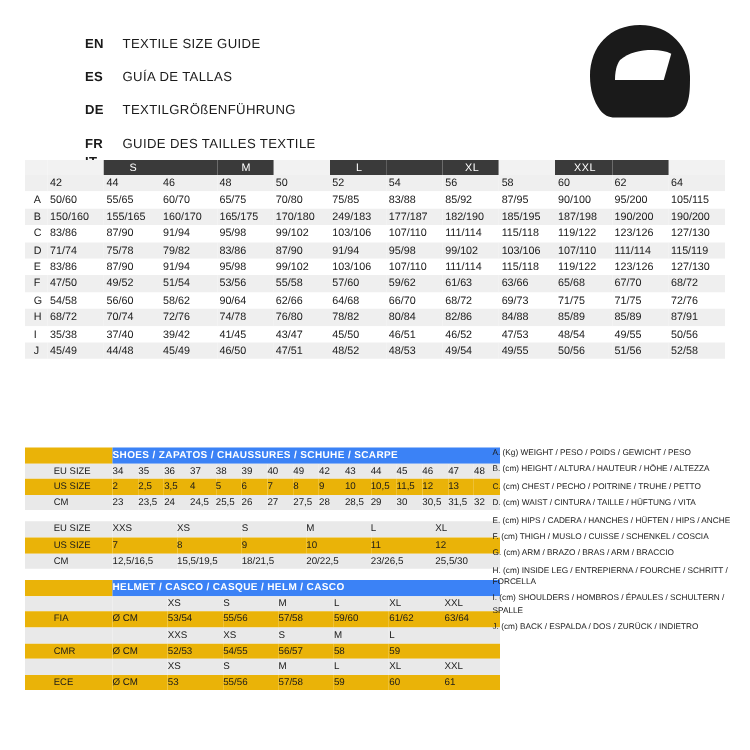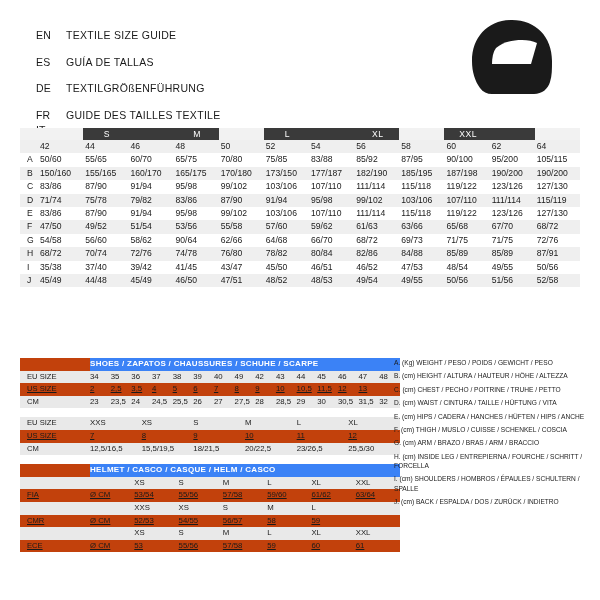--- a/index.html
+++ b/index.html
@@ -14,21 +14,21 @@
   }
 
   
   .titles {
     position: absolute;
     left: 36px; top: 18px;
     font-size: 10.5px;
     letter-spacing: .2px;
   }
   .title-row { display: flex; align-items: baseline; margin-bottom: 3.5px; }
-  .title-lang { width: 30px; font-weight: 400; color:#1a1a1a; }
+  .title-lang { width: 30px; font-weight: 700; color:#1a1a1a;margin-left:32px; }
   .title-text { font-weight: 400; color:#1a1a1a; letter-spacing:.3px;margin-top:11px; }
 
   
   .helmet { position:absolute; right: 42px; top: 18px; }
 
   
   .main-table {
     position: absolute;
     left: 20px; top: 128px;
     width: 560px;
@@ -58,30 +58,30 @@
     left: 20px; top: 358px;
     width: 380px;
     font-size: 7.8px;
   }
   .sub {
     width:100%;
     border-collapse: collapse;
     table-layout: fixed;
   }
   .sub td { height: 12.6px; line-height:12.6px; padding:0; white-space:nowrap; }
-  .sub .lbl { width: 70px; padding-left: 7px; font-size:7.6px; }
+  .sub .lbl { width: 70px; padding-left: 23px; font-size:7.6px; }
   .sec-title {
     background:#3b82f6; color:#fff;
     font-weight:700; font-size:8px;
     padding-left: 6px;
     letter-spacing:.3px;
     height: 13.5px; line-height:13.5px;
   }
   .shade { background:#e9e9e9; }
-  .white { background:#c2410c;text-decoration:underline; }
+  .white { background:#eab308; }
   .gap { height: 9px; }
 
   
   .legend {
     position:absolute;
     right: 14px; top: 358px;
     width: 192px;
     font-size: 6.6px;
     line-height: 9.2px;
     color:#1a1a1a;
@@ -170,21 +170,21 @@
       <td class="val">105/115</td>
     </tr>
 
     <tr class="row-a">
       <td class="rowlab">B</td>
       <td class="val">150/160</td>
       <td class="val">155/165</td>
       <td class="val">160/170</td>
       <td class="val">165/175</td>
       <td class="val">170/180</td>
-      <td class="val">173/150</td>
+      <td class="val">249/183</td>
       <td class="val">177/187</td>
       <td class="val">182/190</td>
       <td class="val">185/195</td>
       <td class="val">187/198</td>
       <td class="val">190/200</td>
       <td class="val">190/200</td>
     </tr>
 
     <tr class="row-b">
       <td class="rowlab">C</td>

